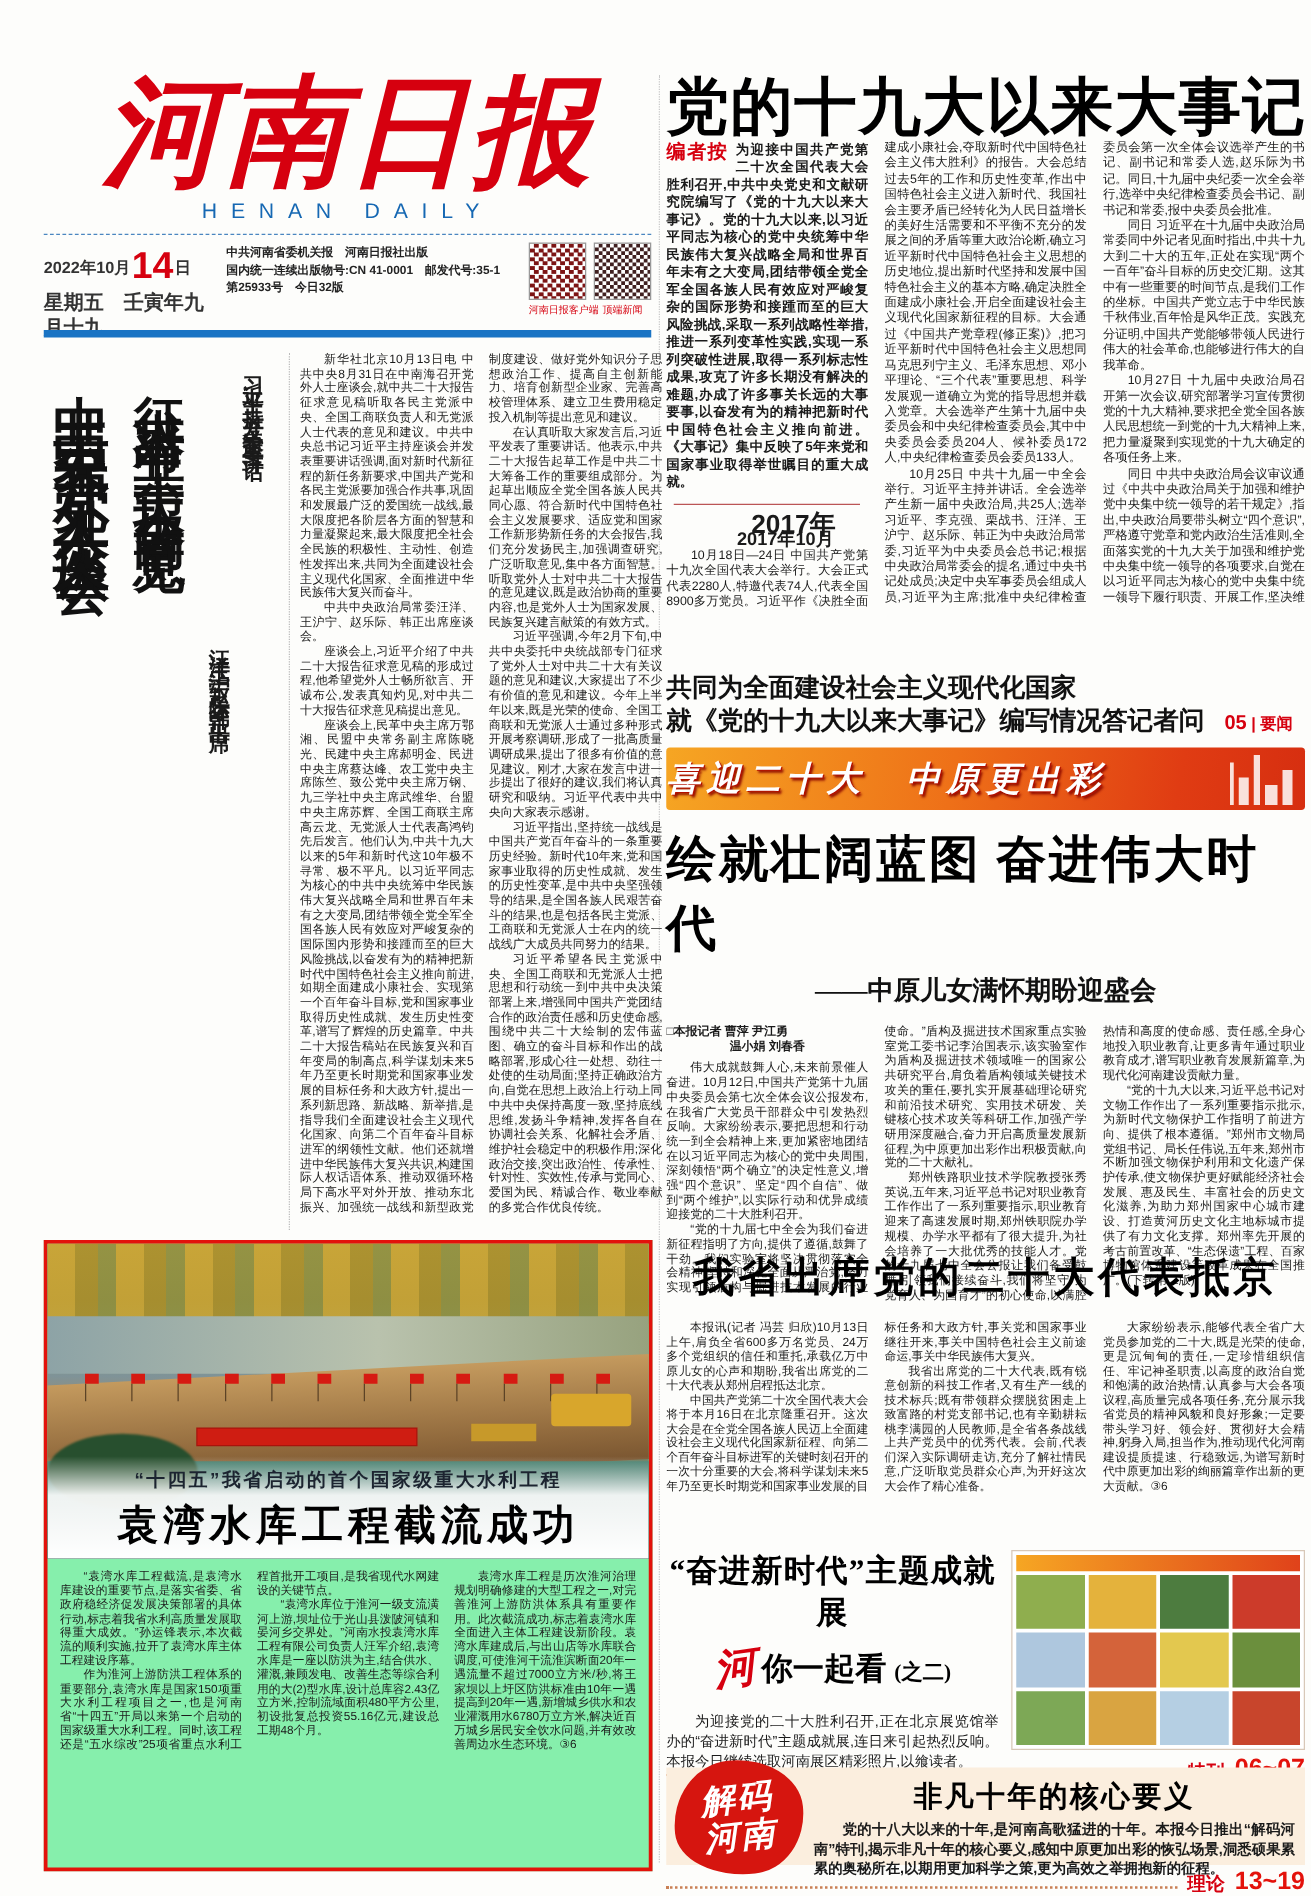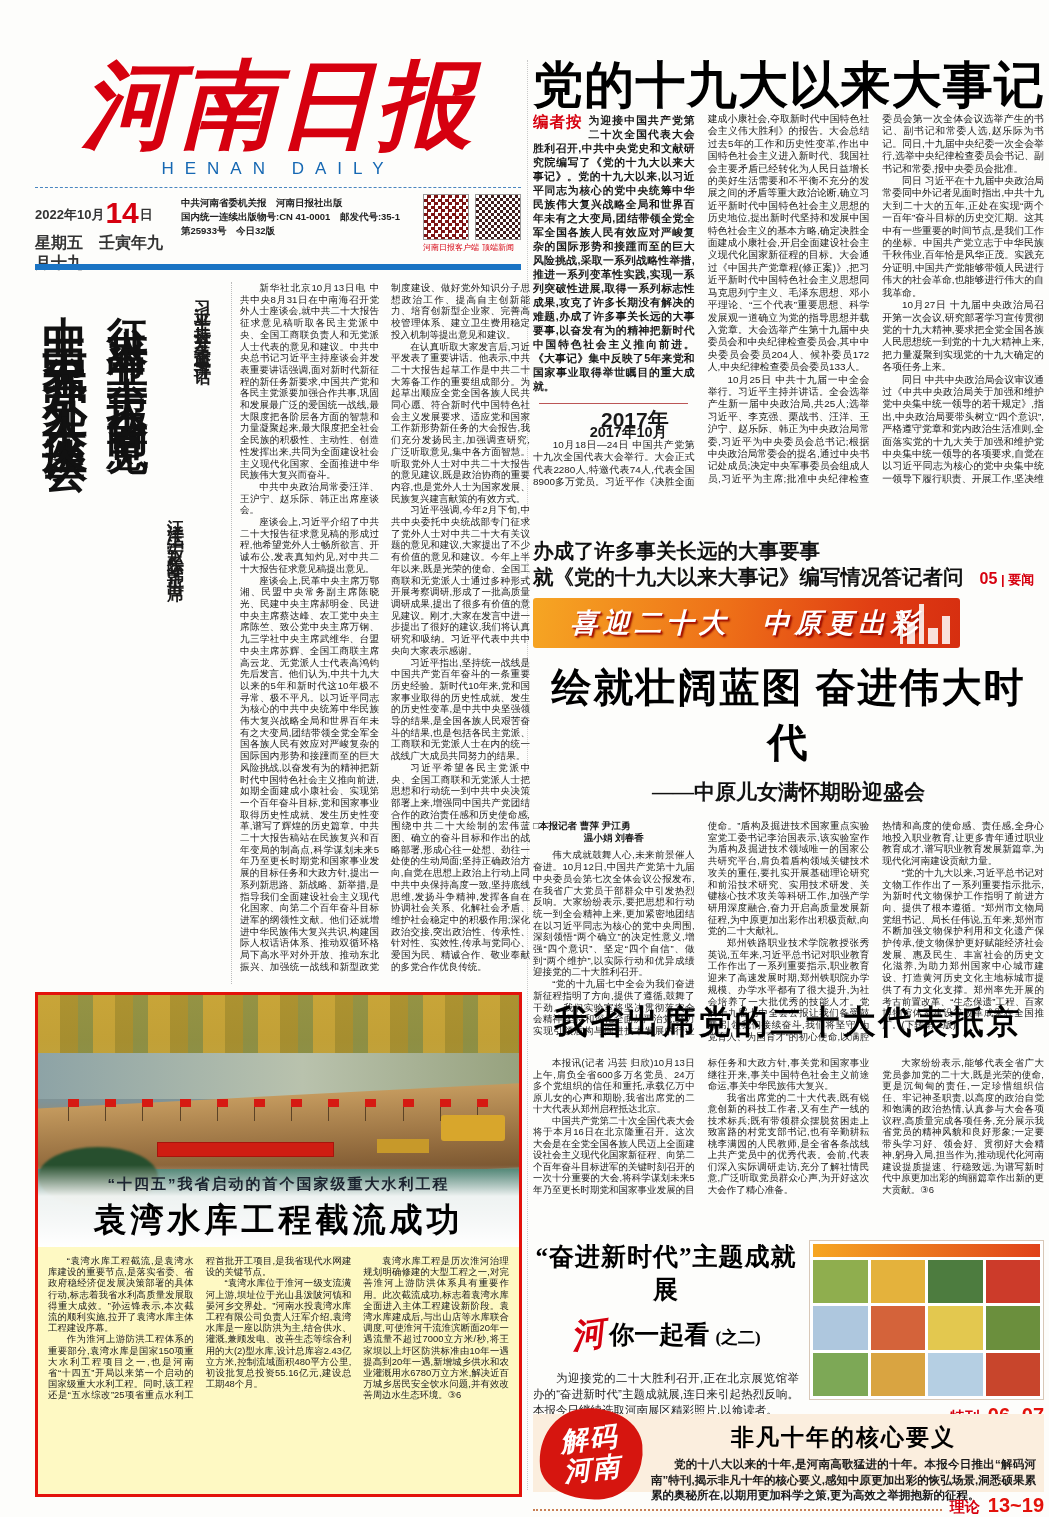--- a/index.html
+++ b/index.html
@@ -38,21 +38,21 @@
   .vh-subs{display:flex;height:700px;}
   .vh-sub{writing-mode:vertical-rl;text-orientation:upright;font-size:17px;font-weight:bold;letter-spacing:6px;}
   .vh-sub.s2{margin-top:225px;margin-right:4px;}
   .vh-sub.s1{margin-top:8px;}
   .zt-body{position:absolute;left:196px;top:2px;width:290px;height:702px;
       column-count:2;column-gap:12px;font-size:9.6px;line-height:11.7px;text-align:justify;overflow:hidden;
       border-left:1px dotted #bbb;padding-left:8px;}
   .zt-body p,.news p{margin:0;text-indent:2em;}
 
   
-  #photo-box{left:35px;top:992px;width:481px;height:499px;border:3px solid #e3120b;background:#fef9c3;}
+  #photo-box{left:35px;top:992px;width:481px;height:499px;border:3px solid #e3120b;background:#86efac;}
   .photo{position:relative;width:100%;height:252px;overflow:hidden;background:linear-gradient(#c6a93e,#9a8c35 18%,#8fa06a 30%,#7f9398 42%,#a4885a 55%,#306b5d 80%,#174a40);}
   .p-trees{position:absolute;left:0;top:0;width:100%;height:64px;
       background:repeating-linear-gradient(90deg,#c9a437 0 22px,#a88e2e 22px 40px,#8c8f45 40px 55px);opacity:.85;}
   .p-river{position:absolute;left:0;top:58px;width:100%;height:46px;
       background:linear-gradient(90deg,#8da3a6,#b9c2ad 55%,#97a27e);}
   .p-dam{position:absolute;left:-20px;top:100px;width:115%;height:84px;transform:rotate(-3deg);
       background:linear-gradient(#c49a5e,#916a3d 70%,#7a5631);}
   .flags{position:absolute;left:30px;top:104px;width:420px;display:flex;justify-content:space-between;}
   .flags i{display:block;width:11px;height:8px;background:#d61a12;position:relative;}
   .flags i::after{content:"";position:absolute;left:0;top:8px;width:1px;height:14px;background:#5c4326;}
@@ -80,36 +80,36 @@
   .ed-label{float:left;color:#d6000f;font-weight:900;font-size:15.5px;margin:2px 6px 0 0;letter-spacing:1px;}
   .ed-note{font-size:10.8px;line-height:14px;font-weight:bold;}
   .dsj-body hr{border:none;border-top:1px solid #b55;width:92%;margin:10px auto;}
   .yr{text-align:center;font-size:21px;font-weight:900;margin:2px 0 4px;text-indent:0;}
   .mo{text-align:center;font-size:14.5px;font-weight:900;margin:0 0 6px;text-indent:0;}
 
   #qa-teaser{left:533px;top:538px;width:511px;font-weight:900;font-size:20.5px;line-height:1.28;color:#111;}
   .qa-ref{font-size:13px;color:#d6000f;font-weight:900;margin-left:16px;white-space:nowrap;}
   .qa-ref b{font-size:16px;}
 
-  #banner{left:533px;top:598px;width:427px;height:50px;border-radius:3px;overflow:hidden;
+  #banner{left:533px;top:598px;width:511px;height:50px;border-radius:3px;overflow:hidden;
       background:linear-gradient(100deg,#f6a623,#ee7018 45%,#e03c13 80%,#d62e10);
-      display:flex;align-items:center;justify-content:center;}
+      display:flex;align-items:center;}
   .banner-text{color:#fff;font-weight:900;font-style:italic;font-size:27px;letter-spacing:5px;
       text-shadow:1px 1px 0 #b31000,2px 2px 2px #8f0c00;}
   .sky{position:absolute;right:10px;bottom:4px;display:flex;align-items:flex-end;gap:4px;opacity:.85;}
   .sky i{display:block;background:#fff;width:8px;}
   .sky i:nth-child(1){height:34px;width:3px;}
   .sky i:nth-child(2){height:22px;}
   .sky i:nth-child(3){height:40px;width:5px;}
   .sky i:nth-child(4){height:16px;width:10px;}
   .sky i:nth-child(5){height:28px;}
 
   #huijiu{left:533px;top:660px;width:511px;}
   .hj-headline{font-family:"Liberation Serif","DejaVu Serif",serif;font-weight:900;font-size:40px;
-      text-align:center;letter-spacing:2px;color:#000;}
+      text-align:left;letter-spacing:2px;color:#000;}
   .hj-sub{font-family:"Liberation Serif","DejaVu Serif",serif;font-size:21px;font-weight:bold;
       text-align:center;margin-top:8px;color:#111;}
   .hj-body{margin-top:14px;height:238px;column-count:3;column-gap:13px;font-size:9.6px;line-height:11.7px;
       text-align:justify;overflow:hidden;}
   .byline{font-weight:bold;text-indent:0 !important;margin-bottom:6px !important;}
   .byline .b2{display:block;text-align:center;}
 
   #daibiao{left:533px;top:1000px;width:511px;}
   .db-headline{font-family:"Liberation Serif","DejaVu Serif",serif;font-weight:900;font-size:33px;
       text-align:center;letter-spacing:3px;color:#000;}
@@ -260,21 +260,21 @@
     <p class="mo">2017年10月</p>
     <p>10月18日—24日 中国共产党第十九次全国代表大会举行。大会正式代表2280人,特邀代表74人,代表全国8900多万党员。习近平作《决胜全面建成小康社会,夺取新时代中国特色社会主义伟大胜利》的报告。大会总结过去5年的工作和历史性变革,作出中国特色社会主义进入新时代、我国社会主要矛盾已经转化为人民日益增长的美好生活需要和不平衡不充分的发展之间的矛盾等重大政治论断,确立习近平新时代中国特色社会主义思想的历史地位,提出新时代坚持和发展中国特色社会主义的基本方略,确定决胜全面建成小康社会,开启全面建设社会主义现代化国家新征程的目标。大会通过《中国共产党章程(修正案)》,把习近平新时代中国特色社会主义思想同马克思列宁主义、毛泽东思想、邓小平理论、“三个代表”重要思想、科学发展观一道确立为党的指导思想并载入党章。大会选举产生第十九届中央委员会和中央纪律检查委员会,其中中央委员会委员204人、候补委员172人,中央纪律检查委员会委员133人。</p>
     <p>10月25日 中共十九届一中全会举行。习近平主持并讲话。全会选举产生新一届中央政治局,共25人;选举习近平、李克强、栗战书、汪洋、王沪宁、赵乐际、韩正为中央政治局常委,习近平为中央委员会总书记;根据中央政治局常委会的提名,通过中央书记处成员;决定中央军事委员会组成人员,习近平为主席;批准中央纪律检查委员会第一次全体会议选举产生的书记、副书记和常委人选,赵乐际为书记。同日,十九届中央纪委一次全会举行,选举中央纪律检查委员会书记、副书记和常委,报中央委员会批准。</p>
     <p>同日 习近平在十九届中央政治局常委同中外记者见面时指出,中共十九大到二十大的五年,正处在实现“两个一百年”奋斗目标的历史交汇期。这其中有一些重要的时间节点,是我们工作的坐标。中国共产党立志于中华民族千秋伟业,百年恰是风华正茂。实践充分证明,中国共产党能够带领人民进行伟大的社会革命,也能够进行伟大的自我革命。</p>
     <p>10月27日 十九届中央政治局召开第一次会议,研究部署学习宣传贯彻党的十九大精神,要求把全党全国各族人民思想统一到党的十九大精神上来,把力量凝聚到实现党的十九大确定的各项任务上来。</p>
     <p>同日 中共中央政治局会议审议通过《中共中央政治局关于加强和维护党中央集中统一领导的若干规定》,指出,中央政治局要带头树立“四个意识”,严格遵守党章和党内政治生活准则,全面落实党的十九大关于加强和维护党中央集中统一领导的各项要求,自觉在以习近平同志为核心的党中央集中统一领导下履行职责、开展工作,坚决维护习近平总书记作为党中央的核心、全党的核心地位。根据《规定》,中央政治局全体同志每年向党中央和习近平总书记书面述职一次。(下转第八版)</p>
   </div>
 </div>
 
 <div class="abs" id="qa-teaser">
-  <div>办成了许多事关长远的大事要事</div>
+  <div>共同为全面建设社会主义现代化国家</div>
   <div><span>就《党的十九大以来大事记》编写情况答记者问</span><span class="qa-ref"><b>05</b> <span>| 要闻</span></span></div>
 </div>
 
 <div class="abs" id="banner">
   <span class="banner-text">喜迎二十大　中原更出彩</span>
   <span class="sky">
       <i></i>
       <i></i>
       <i></i>
       <i></i>

